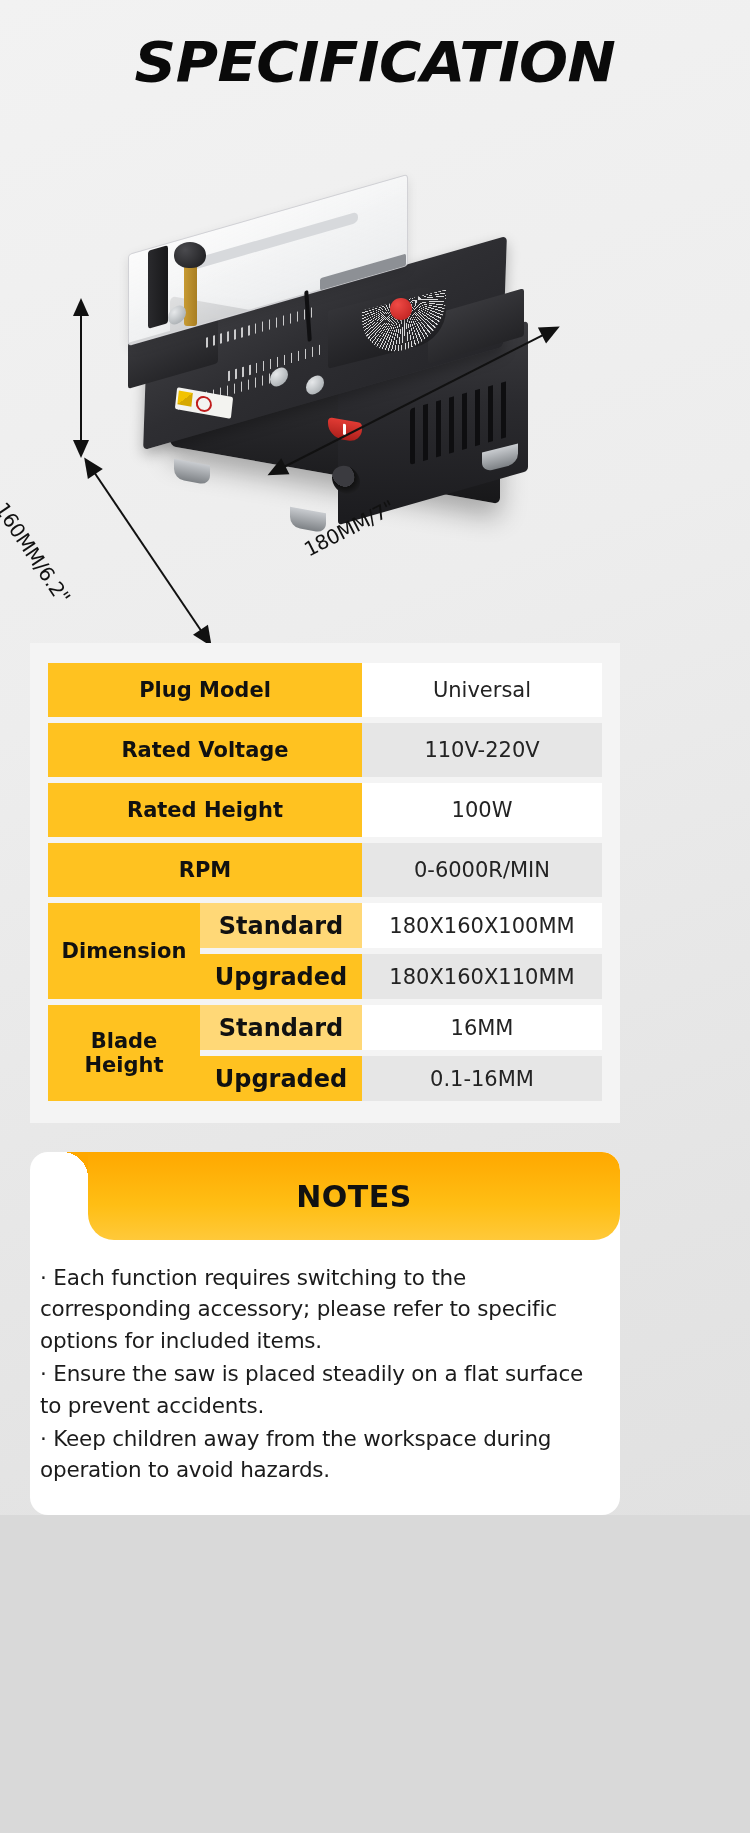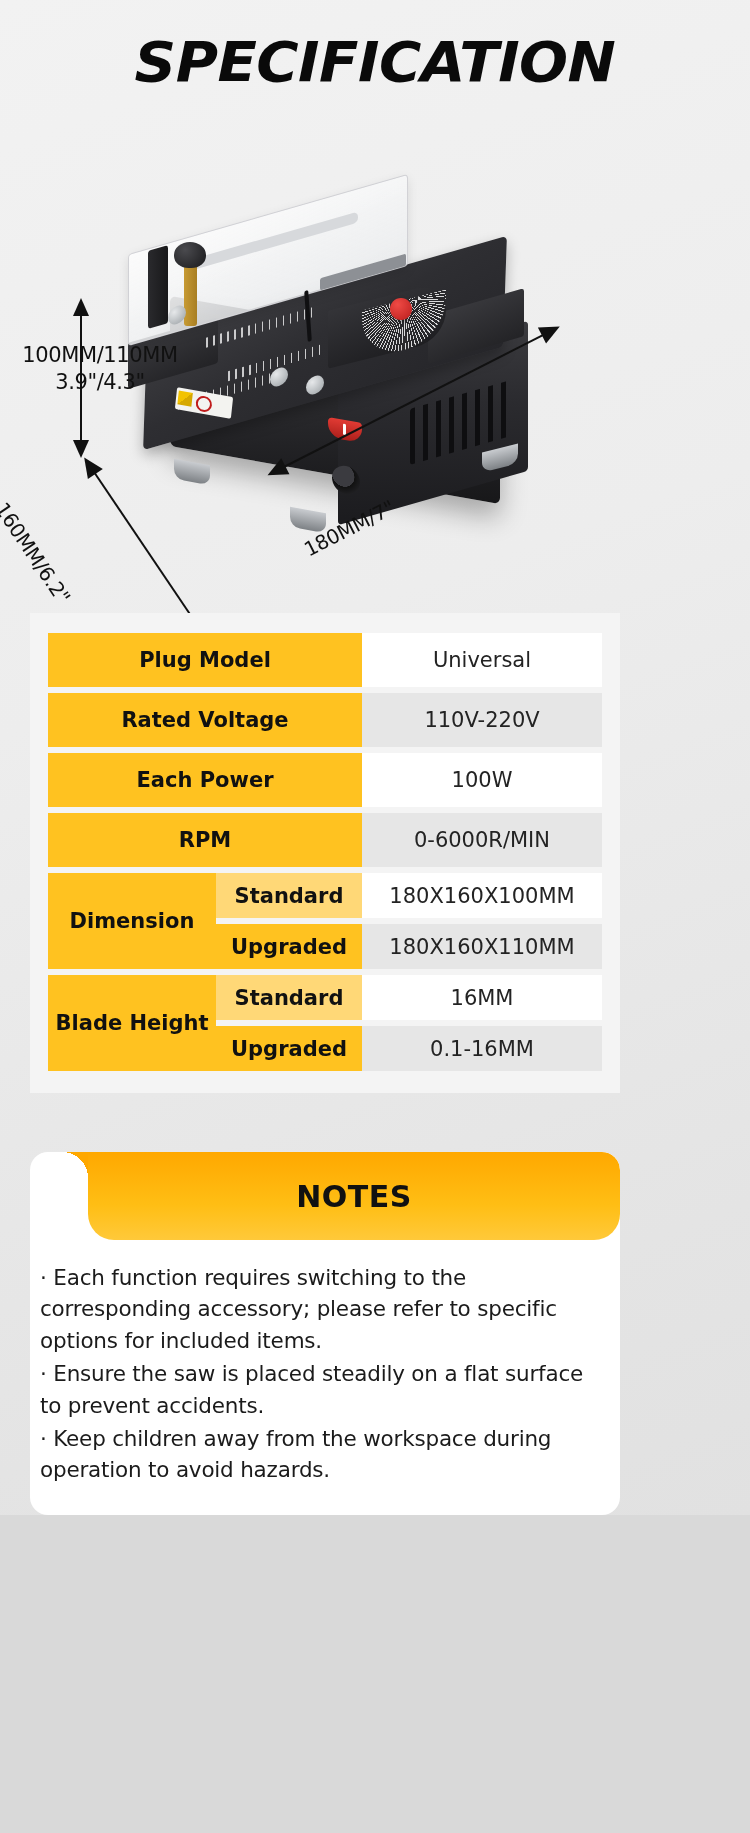--- a/index.html
+++ b/index.html
@@ -432,21 +432,21 @@
     letter-spacing: -0.4px;
     transform-origin: left top;
     transform: rotate(-27deg);
     white-space: nowrap;
   }
 
   
   .spec-card {
     position: absolute;
     left: 30px;
-    top: 613px;
+    top: 643px;
     width: 590px;
     background: #f4f4f4;
     padding: 14px 18px 16px 18px;
   }
   .spec-table {
     width: 100%;
     border-collapse: separate;
     border-spacing: 0 6px;
   }
   .spec-table td {
@@ -461,25 +461,25 @@
     color: #111;
     text-align: center;
     padding: 0 6px;
   }
   .k-cell.merged {
     font-size: 21px;
   }
   .sub-cell {
     background: #FFC220;
     font-family: "DejaVu Sans", sans-serif;
-    font-size: 21px;
+    font-size: 24px;
     font-weight: bold;
     color: #111;
     text-align: center;
-    width: 146px;
+    width: 162px;
     padding: 0 6px;
   }
   .sub-cell.light {
     background: #FFD877;
   }
   .v-cell {
     background: #ffffff;
     font-family: "DejaVu Sans", sans-serif;
     font-size: 21px;
     color: #232323;
@@ -598,24 +598,20 @@
       <div class="bolt b3"></div>
 
       <div class="foot f1"></div>
       <div class="foot f2"></div>
       <div class="foot f3"></div>
     </div>
 
     <div class="arrow arrow-up"></div>
     <div class="dim-h-line"></div>
     <div class="arrow arrow-down"></div>
-    <div class="dim-label-v">
-      <div>100MM/110MM</div>
-      <div>3.9"/4.3"</div>
-    </div>
 
     <div class="dim-160">
       <span class="head-start"></span>
       <span class="head-end"></span>
     </div>
     <div class="label-160">160MM/6.2"</div>
 
     <div class="dim-180">
       <span class="head-start"></span>
       <span class="head-end"></span>
@@ -628,21 +624,21 @@
       <tbody>
         <tr>
           <td class="k-cell" colspan="2">Plug Model</td>
           <td class="v-cell">Universal</td>
         </tr>
         <tr>
           <td class="k-cell" colspan="2">Rated Voltage</td>
           <td class="v-cell alt">110V-220V</td>
         </tr>
         <tr>
-          <td class="k-cell" colspan="2">Each Power</td>
+          <td class="k-cell" colspan="2">Rated Height</td>
           <td class="v-cell">100W</td>
         </tr>
         <tr>
           <td class="k-cell" colspan="2">RPM</td>
           <td class="v-cell alt">0-6000R/MIN</td>
         </tr>
 
         <tr class="sub-row">
           <td class="k-cell merged" rowspan="2">Dimension</td>
           <td class="sub-cell light">Standard</td>

